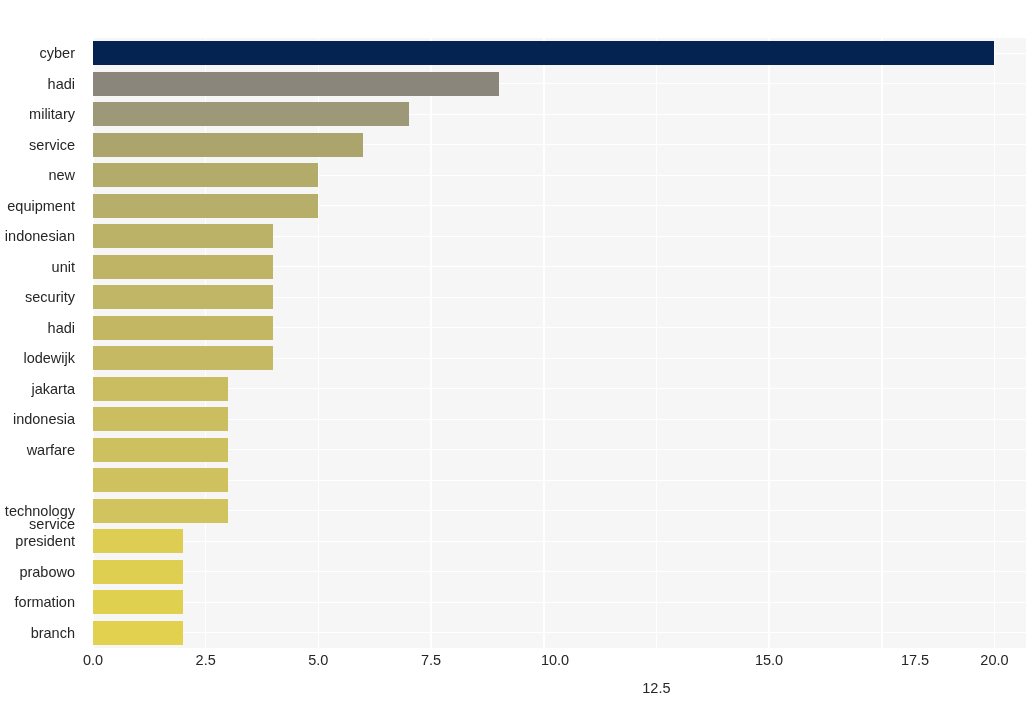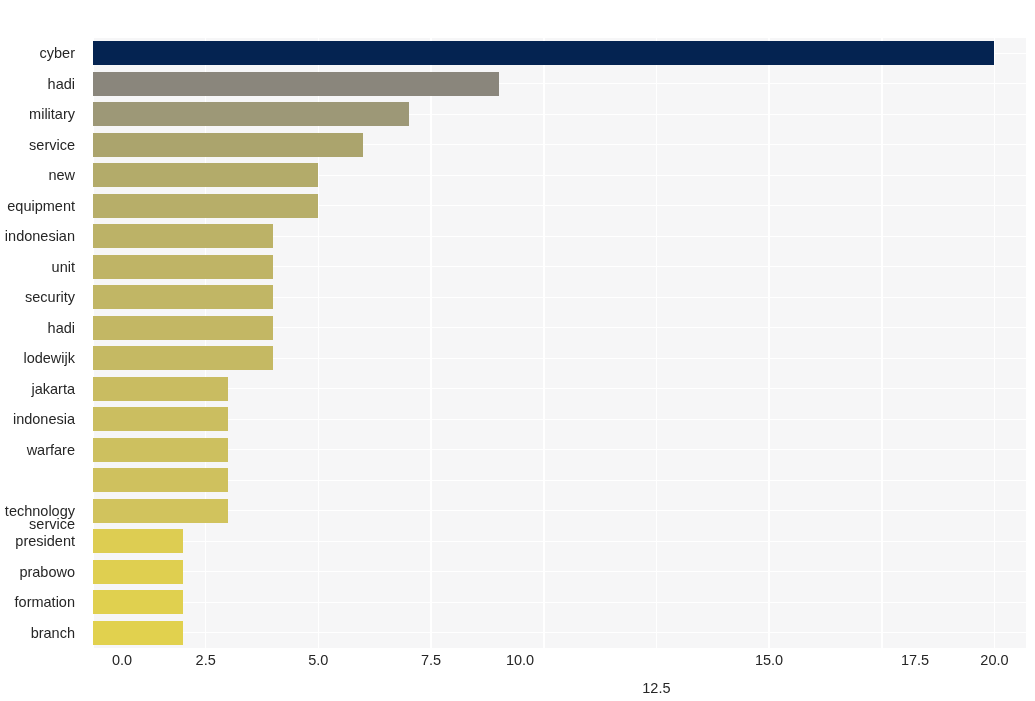--- a/index.html
+++ b/index.html
@@ -246,25 +246,25 @@
       <div class="ytick" style="top: 404.75px; padding-right: 10px;">warfare</div>
       <div class="ytick" style="top: 435.25px; padding-right: 10px; margin-top: 44px;">service</div>
       <div class="ytick" style="top: 465.75px; padding-right: 10px;">technology</div>
       <div class="ytick" style="top: 496.25px; padding-right: 10px;">president</div>
       <div class="ytick" style="top: 526.75px; padding-right: 10px;">prabowo</div>
       <div class="ytick" style="top: 557.25px; padding-right: 10px;">formation</div>
       <div class="ytick" style="top: 587.75px; padding-right: 10px;">branch</div>
     </div>
 
   <div id="xtick-layer">
-      <div class="xtick" style="left: 0px; margin-left: 29px;">0.0</div>
+      <div class="xtick" style="left: 0px;">0.0</div>
       <div class="xtick" style="left: 112.681px;">2.5</div>
       <div class="xtick" style="left: 225.362px;">5.0</div>
       <div class="xtick" style="left: 338.043px;">7.5</div>
-      <div class="xtick" style="left: 427px; text-align: right;">10.0</div>
+      <div class="xtick" style="left: 462px; text-align: right;">10.0</div>
       <div class="xtick" style="left: 563.406px; margin-top: 28px;">12.5</div>
       <div class="xtick" style="left: 676.087px;">15.0</div>
       <div class="xtick" style="left: 822px;">17.5</div>
       <div class="xtick" style="left: 901.449px;">20.0</div>
     </div>
 
 
 </div>
 
 </body></html>

